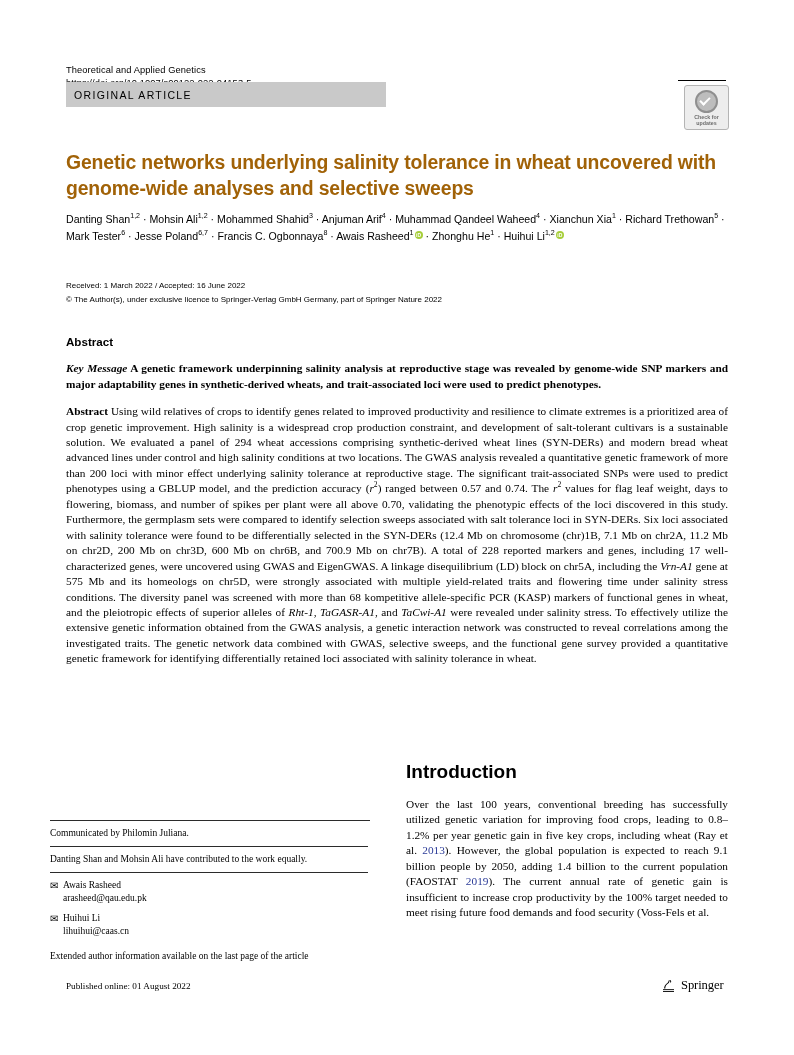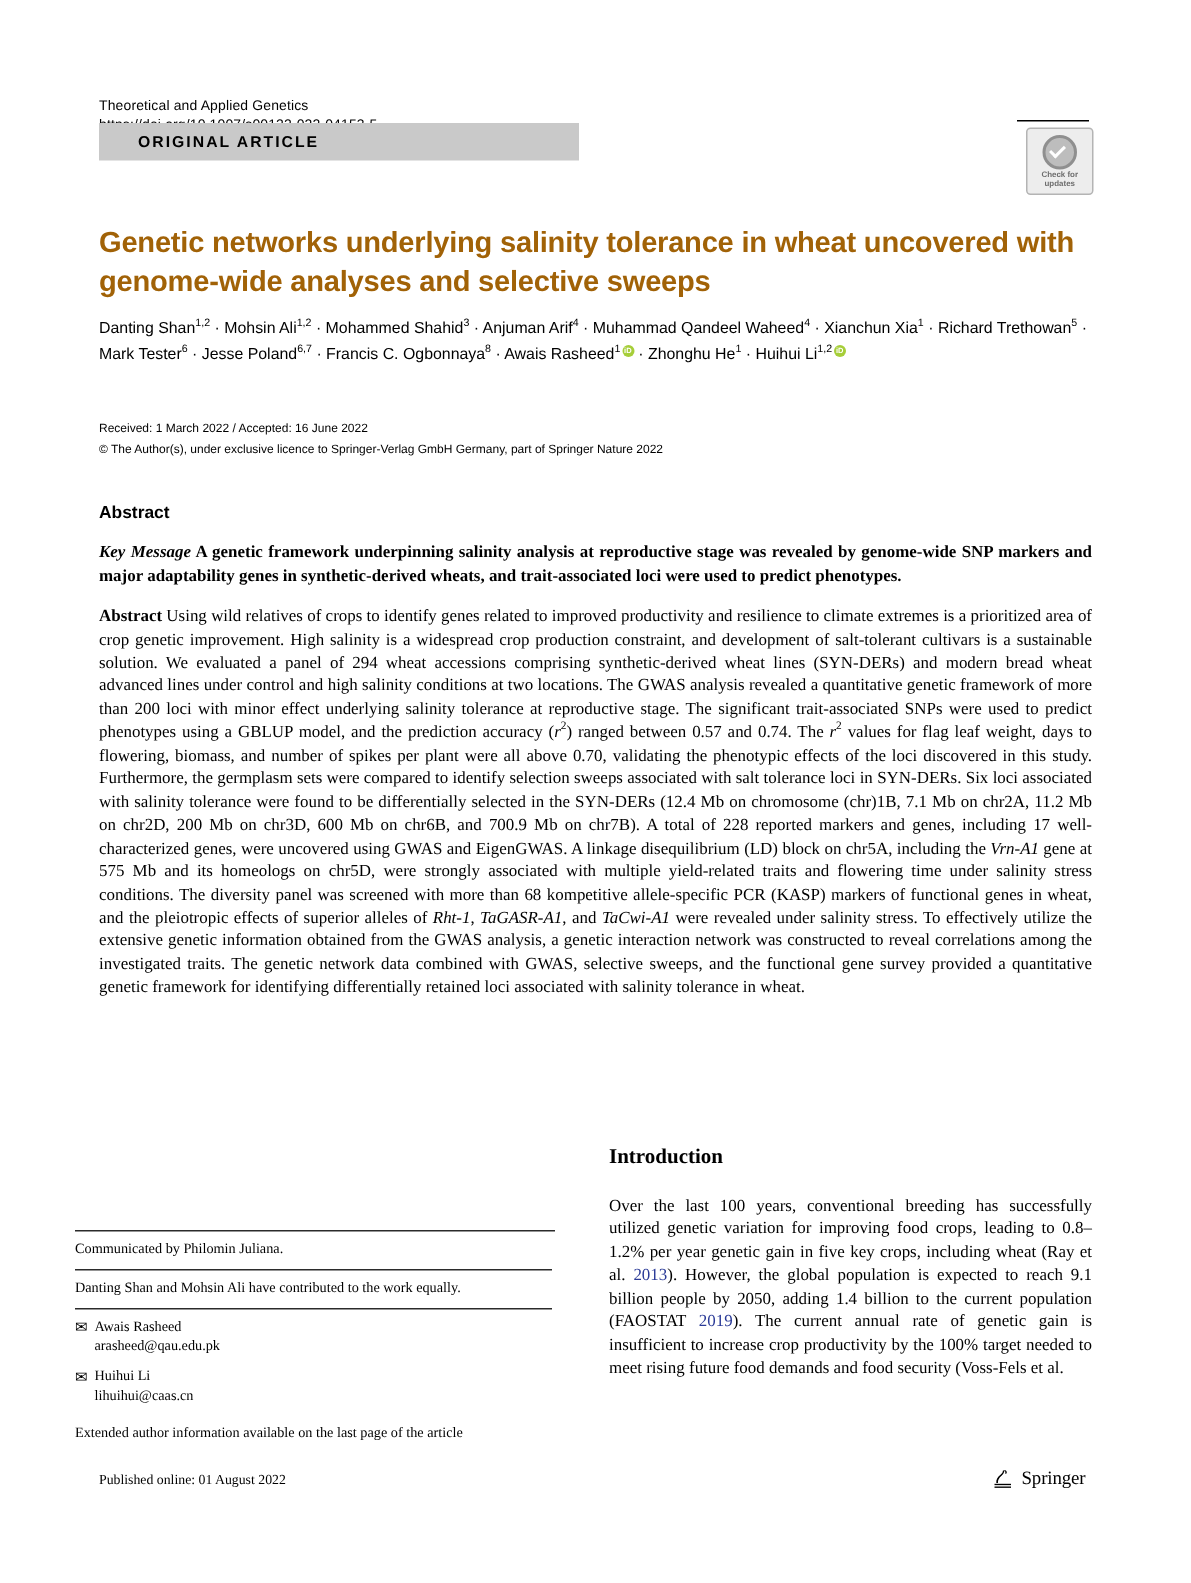--- a/index.html
+++ b/index.html
@@ -61,23 +61,23 @@
     top: 82px;
     width: 320px;
     height: 25px;
     background: #c9c9c9;
     display: flex;
     align-items: center;
   }
   .article-type-label {
     font-family: "Liberation Sans", sans-serif;
     font-size: 10.5px;
-    font-weight: bold;
+    font-weight: normal;
     letter-spacing: 1.35px;
-    padding-left: 26px;
+    padding-left: 8px;
     color: #000;
   }
 
   
   .crossmark {
     position: absolute;
     left: 684px;
     top: 85px;
     width: 43px;
     height: 43px;
@@ -266,22 +266,22 @@
   }
 
   
   .intro {
     position: absolute;
     left: 406px;
     top: 763px;
     width: 322px;
   }
   .intro-heading {
-    font-family: Liberation Serif, serif;
-    font-size: 14px;
+    font-family: Liberation Sans, sans-serif;
+    font-size: 19px;
     font-weight: bold;
     line-height: 18px;
     margin-bottom: 16px;
     color: #000;
   }
   .intro-body {
     font-family: "Liberation Serif", serif;
     font-size: 11.3px;
     line-height: 15.45px;
     text-align: justify;

